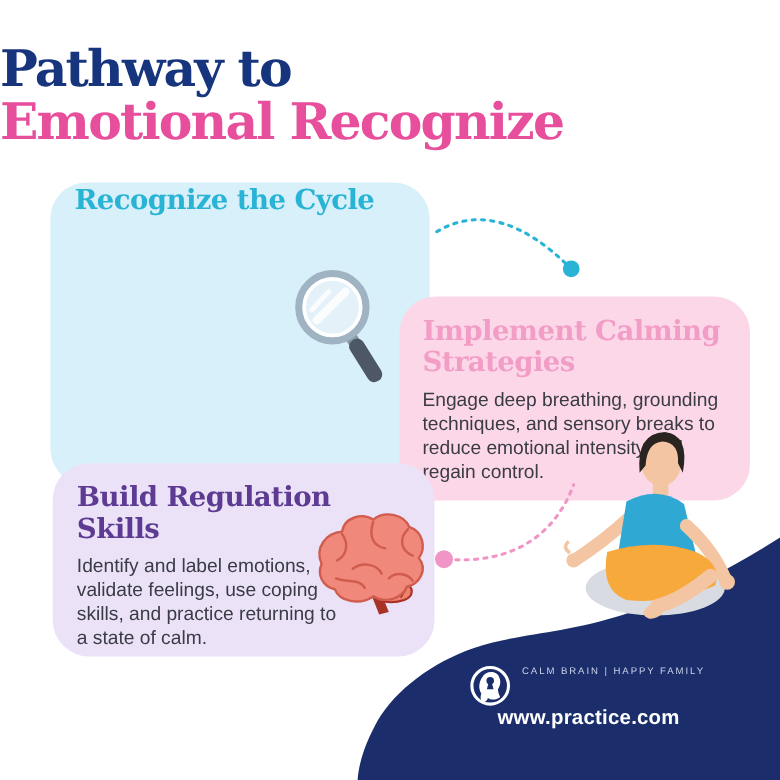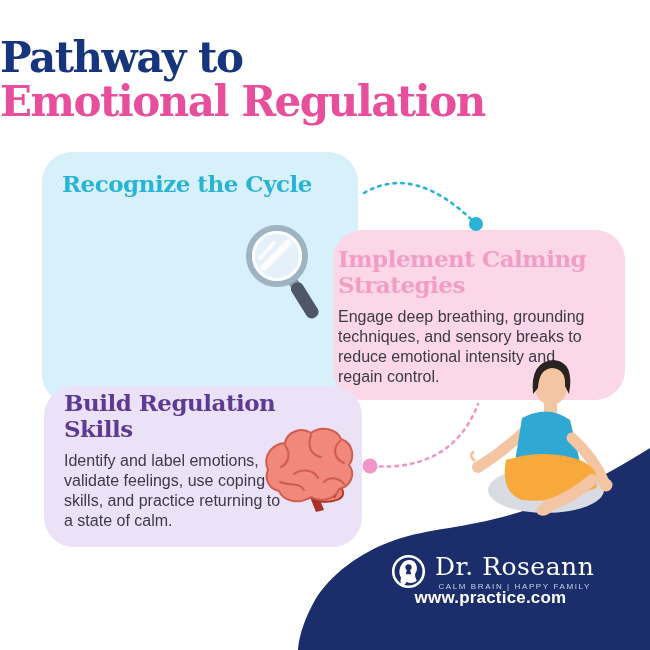--- a/index.html
+++ b/index.html
@@ -11,27 +11,27 @@
          font-family:"DejaVu Serif","Liberation Serif",serif;font-weight:bold;
          font-size:42px;line-height:44px;letter-spacing:-1.5px;}
   .title .l1{color:#17357d;}
   .title .l2{color:#e74f9d;}
 
   
   .card{position:absolute;border-radius:30px;box-sizing:border-box;z-index:2;}
   .card h2{margin:0;font-family:"DejaVu Serif","Liberation Serif",serif;font-weight:bold;
            font-size:23px;line-height:26px;letter-spacing:-0.5px;}
   .card p{margin:9px 0 0 0;font-size:16px;line-height:20px;color:#3b3b46;}
-  #card1{left:42px;top:152px;width:316px;height:252px;background:#d8f0f9;padding:19px 20px;}
+  #card1{left:42px;top:152px;width:316px;height:252px;background:#d8f0f9;padding:2px 20px;}
   #card1 h2{color:#29b4d6;white-space:nowrap;}
   #card1 p{width:200px;}
-  #card2{left:333px;top:230px;width:292px;height:170px;background:#fbd7e8;padding:16px 5px;}
+  #card2{left:333px;top:247px;width:292px;height:170px;background:#fbd7e8;padding:16px 19px;}
   #card2 h2{color:#f29dc6;}
   #card2 p{width:256px;}
-  #card3{left:44px;top:386px;width:318px;height:161px;background:#ebe2f8;padding:4px 20px;}
+  #card3{left:44px;top:386px;width:318px;height:161px;background:#ebe2f8;padding:16px 20px;}
   #card3 h2{color:#5d3b92;}
   #card3 p{width:218px;}
 
   
   .abs{position:absolute;}
   #connectors{left:0;top:0;z-index:3;pointer-events:none;}
   #magnifier{left:243px;top:221px;z-index:3;}
   #brain{left:252px;top:424px;z-index:3;}
   #navy-blob{left:0;top:0;z-index:2;}
   #person{left:458px;top:356px;z-index:4;}
@@ -44,21 +44,21 @@
   .website{position:absolute;left:378px;top:588px;width:225px;text-align:center;z-index:5;
            font-size:17px;font-weight:bold;color:#ffffff;letter-spacing:0.2px;}
 </style>
 </head>
 <body>
 
 <div class="canvas">
 
   <div class="title">
     <div class="l1">Pathway to</div>
-    <div class="l2">Emotional Regulation</div>
+    <div class="l2">Emotional Recognize</div>
   </div>
 
   <div class="card" id="card1">
     <h2>Recognize the Cycle</h2>
   </div>
 
   <div class="card" id="card2">
     <h2>Implement Calming Strategies</h2>
     <p>Engage deep breathing, grounding techniques, and sensory breaks to reduce emotional intensity and regain control.</p>
   </div>
@@ -127,19 +127,18 @@
 
   <div class="brand-row">
     <svg width="37" height="37" viewBox="0 0 40 40">
       <circle cx="20" cy="20" r="16.5" fill="none" stroke="#ffffff" stroke-width="2.8"></circle>
       <path d="M13,12 C16,6 26,6 28,12 C30,16 29,20 27,23 C27,26 28,28 29,30 C25,33 21,33 18,31
                C17,33 16,35 13,35 C11,33 11,30 12,27 C9,22 10,16 13,12 Z" fill="#ffffff"></path>
       <circle cx="20" cy="15.5" r="3.4" fill="#1b2e6b"></circle>
       <path d="M18.5,17.5 L17,23 L23,23 L21.5,17.5 Z" fill="#1b2e6b"></path>
     </svg>
     <div>
-      <div class="brand-name">Dr. Roseann</div>
       <div class="brand-tagline">CALM BRAIN | HAPPY FAMILY</div>
     </div>
   </div>
   <div class="website">www.practice.com</div>
 
 </div>
 
 </body></html>

